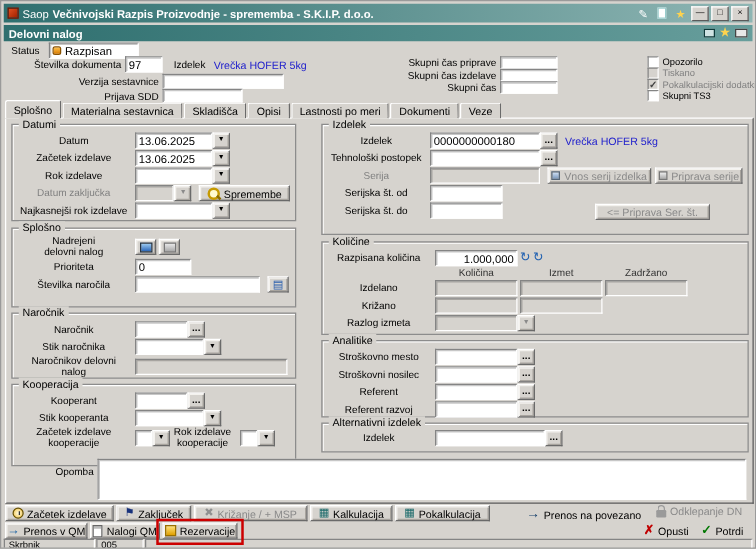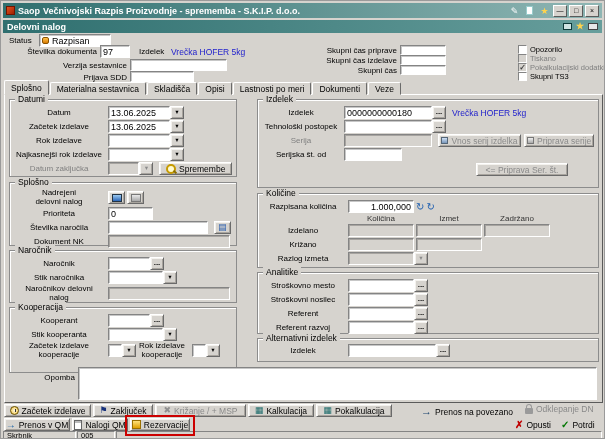--- a/index.html
+++ b/index.html
@@ -4,21 +4,21 @@
 <style>
 *{box-sizing:border-box;margin:0;padding:0}
 body{font-family:"Liberation Sans",sans-serif;background:#fff}
 #screen{position:relative;width:605px;height:439px;background:#d6d3ce;border:1px solid #9a9a9a;font-size:9px;color:#000;overflow:hidden}
 .abs{position:absolute}
 .lblr{text-align:right;white-space:nowrap;font-size:8px}
 .lbln{white-space:nowrap;font-size:8px}
 
 .titlebar{position:absolute;left:2px;top:2px;right:2px;height:15px;background:linear-gradient(90deg,#2f6f6f,#8fb6b4);color:#fff;display:flex;align-items:center;gap:3px;padding:0 3px}
 .appicon{width:9px;height:9px;background:linear-gradient(135deg,#e05020,#a02000);border:1px solid #701500;flex:none}
-.t-app{font-weight:bold;font-size:9px}
+.t-app{font-weight:normal;font-size:9px}
 .t-title{font-weight:bold;font-size:9px;white-space:nowrap;overflow:hidden}
 .t-right{margin-left:auto;display:flex;align-items:center;gap:2px}
 .t-flat{width:13px;height:11px;display:flex;align-items:center;justify-content:center;color:#fff;font-size:9px}
 .t-flat.star{color:#ffd34d}
 .page-ic{width:7px;height:9px;background:#fff;border:1px solid #9cc}
 .wbtn{width:14px;height:12px;background:#d6d3ce;border:1px solid;border-color:#fff #5a5a5a #5a5a5a #fff;color:#000;display:flex;align-items:center;justify-content:center;font-size:7px;line-height:1}
 .subbar{position:absolute;left:2px;top:19px;right:2px;height:13px;background:linear-gradient(90deg,#2f6f6f,#679e9c);color:#fff;display:flex;align-items:center;padding:0 4px;font-weight:bold;font-size:9px}
 .sub-right{margin-left:auto;display:flex;gap:4px;align-items:center}
 .camera-ic{width:9px;height:7px;background:#cfe3e3;border:1px solid #0e3a3a}
 .printer-ic{width:10px;height:7px;background:#e8e8e8;border:1px solid #444}
@@ -191,37 +191,37 @@
           </div>
       </div>
       <div class="row">
         <div class="lbl w94">Rok izdelave</div>
         <div class="fld w62"></div>
         <div class="b3 drop">
             <span class="dg">▼</span>
           </div>
       </div>
       <div class="row">
-        <div class="lbl w94">Najkasnejši rok izdelave</div>
-        <div class="fld w62"></div>
-        <div class="b3 drop">
-            <span class="dg">▼</span>
-          </div>
-      </div>
-      <div class="row">
         <div class="lbl w94 dis">Datum zaključka</div>
         <div class="fld dis" style="width:32px"></div>
         <div class="b3 drop dis">
             <span class="dg">▼</span>
           </div>
         <div class="b3" style="width:74px;height:13px;margin-left:6px">
           <span class="mag"></span>
           <span>Spremembe</span>
         </div>
       </div>
+      <div class="row">
+        <div class="lbl w94">Najkasnejši rok izdelave</div>
+        <div class="fld w62"></div>
+        <div class="b3 drop">
+            <span class="dg">▼</span>
+          </div>
+      </div>
     </div>
   </div>
 
   <div class="group" style="left:8px;top:181px;width:228px;height:64px">
     <div class="legend">Splošno</div>
     <div class="gpad">
       <div class="row tall">
         <div class="lbl two w94"><span>Nadrejeni</span><br><span>delovni nalog</span></div>
         <div class="b3 icbtn">
             <span class="mon"></span>
@@ -233,24 +233,20 @@
       <div class="row">
         <div class="lbl w94">Prioriteta</div>
         <div class="fld" style="width:45px">0</div>
       </div>
       <div class="row">
         <div class="lbl w94">Številka naročila</div>
         <div class="fld" style="width:100px"></div>
         <div class="b3 icbtn" style="margin-left:6px">
             <span class="bookic">▤</span>
           </div>
-      </div>
-      <div class="row">
-        <div class="lbl w94">Dokument NK</div>
-        <div class="fld dis" style="width:122px"></div>
       </div>
     </div>
   </div>
 
   <div class="group" style="left:8px;top:249px;width:228px;height:53px">
     <div class="legend">Naročnik</div>
     <div class="gpad">
       <div class="row">
         <div class="lbl w94">Naročnik</div>
         <div class="fld" style="width:42px"></div>
@@ -323,20 +319,24 @@
         </div>
         <div class="b3 dis" style="width:70px;height:13px;margin-left:3px">
           <span class="mini-sq gray"></span>
           <span>Priprava serije</span>
         </div>
       </div>
       <div class="row">
         <div class="lbl w82">Serijska št. od</div>
         <div class="fld" style="width:58px"></div>
       </div>
+      <div class="row">
+        <div class="lbl w82">Serijska št. do</div>
+        <div class="fld" style="width:58px"></div>
+      </div>
       <div class="b3 dis" style="position:absolute;left:214px;top:57px;width:92px;height:13px">
         <span>&lt;= Priprava Ser. št.</span>
       </div>
     </div>
   </div>
 
   <div class="group" style="left:256px;top:192px;width:342px;height:75px">
     <div class="legend">Količine</div>
     <div class="gpad">
       <div class="row">

